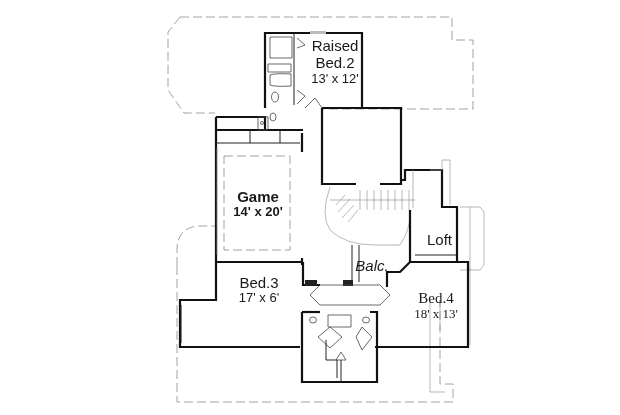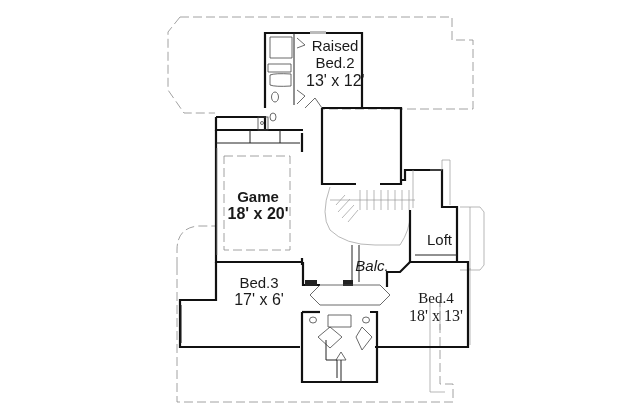--- a/index.html
+++ b/index.html
@@ -5,21 +5,21 @@
     html, body { margin: 0; padding: 0; background: #ffffff; }
     body { width: 620px; height: 415px; overflow: hidden; position: relative; font-family: "Liberation Sans", "DejaVu Sans", sans-serif; }
     #plan { position: absolute; left: 0; top: 0; width: 620px; height: 415px; }
     .wall { fill: none; stroke: #111111; stroke-width: 2.2; stroke-linejoin: miter; }
     .wall-thin { fill: none; stroke: #222222; stroke-width: 1; }
     .fix { fill: none; stroke: #444444; stroke-width: 0.8; }
     .dash { fill: none; stroke: #8a8a8a; stroke-width: 0.8; stroke-dasharray: 9 4; }
     .grey { fill: none; stroke: #9a9a9a; stroke-width: 0.7; }
     .label { position: absolute; color: #1a1a1a; text-align: center; white-space: nowrap; line-height: 1.15; }
     .room-name { font-size: 15px; display: block; }
-    .room-dim { font-size: 16px; display: block; }
+    .room-dim { font-size: 13px; display: block; }
   </style>
 </head>
 <body>
 
 <svg id="plan" viewBox="0 0 620 415" xmlns="http://www.w3.org/2000/svg">
 
   <g>
     <path class="dash" d="M180,17 L452,17 L452,40 L473,40 L473,109 L322,109"></path>
     <path class="dash" d="M180,17 L168,32 L168,90 L184,113 L215,113"></path>
   </g>
@@ -110,21 +110,21 @@
 </svg>
 
 <div class="label" style="left:306px; top:37px; width:58px;">
   <span class="room-name">Raised</span>
   <span class="room-name">Bed.2</span>
   <span class="room-dim">13' x 12'</span>
 </div>
 
 <div class="label" style="left:225px; top:188px; width:66px;font-weight:bold;">
   <span class="room-name">Game</span>
-  <span class="room-dim">18' x 20'</span>
+  <span class="room-dim">14' x 20'</span>
 </div>
 
 <div class="label" style="left:348px; top:257px; width:48px;font-style:italic;">
   <span class="room-name">Balc.</span>
 </div>
 
 <div class="label" style="left:412px; top:231px; width:40px;text-align:right;">
   <span class="room-name">Loft</span>
 </div>
 

